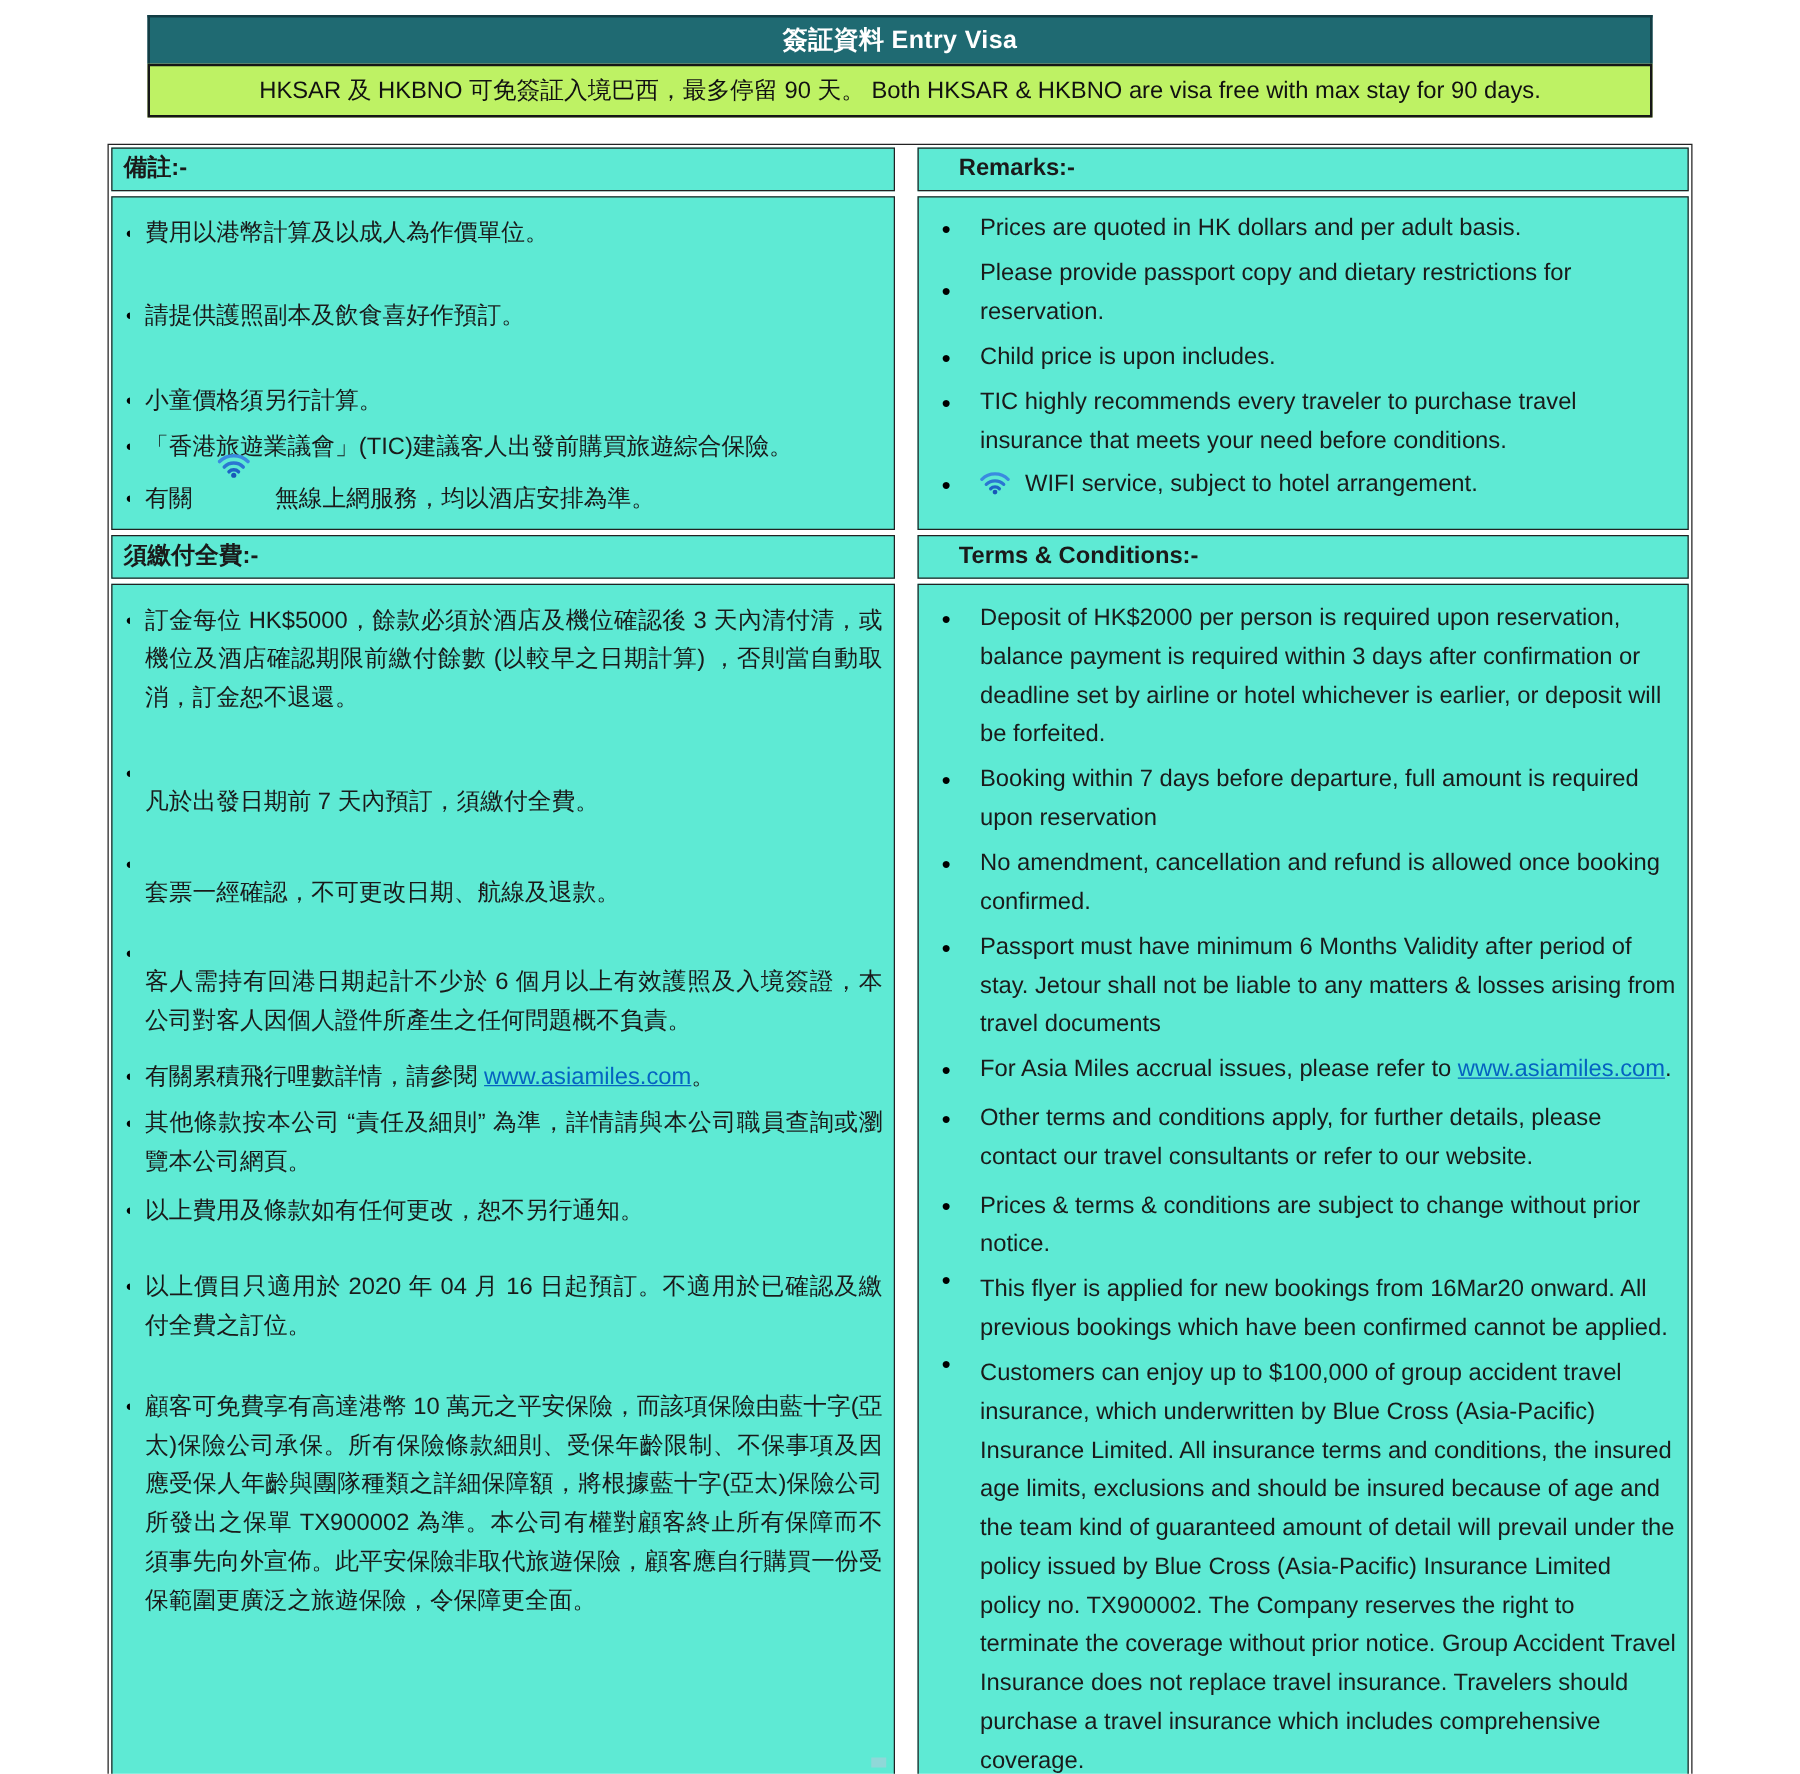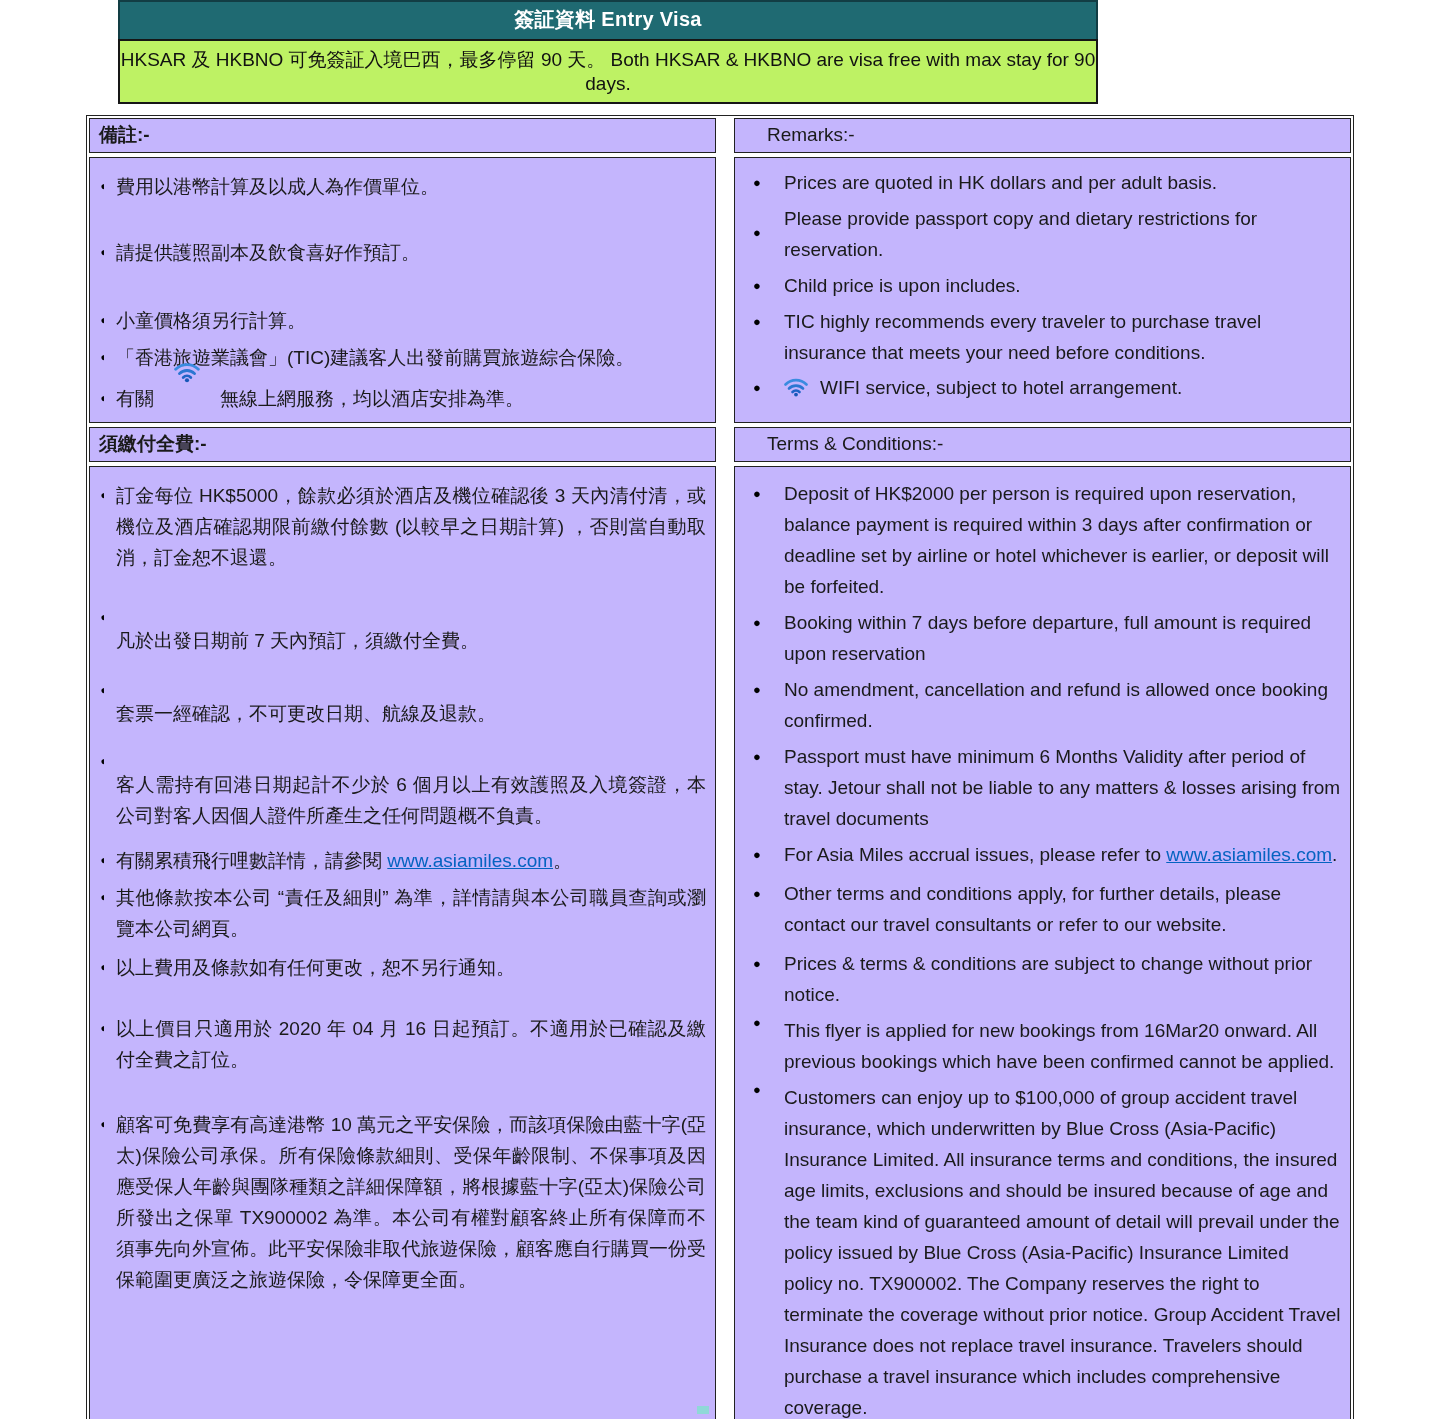--- a/index.html
+++ b/index.html
@@ -3,41 +3,41 @@
 <meta charset="utf-8">
 <style>
   html,body{margin:0;padding:0;background:#fff;}
   body{
     width:1440px;height:1419px;position:relative;
     font-family:"Liberation Sans","DejaVu Sans",sans-serif;
     color:#1a1a1a;-webkit-font-smoothing:antialiased;
   }
 
   
-  .banner-block{position:absolute;left:118px;top:0;width:980px;}
+  .banner-block{position:absolute;left:118px;top:12px;width:1204px;}
   .banner{
     background:#1F6A72;border:2px solid #123d44;border-bottom:none;
     color:#ffffff;font-size:20px;font-weight:700;text-align:center;
     padding:4px 0 6px;letter-spacing:.3px;
   }
   .banner-note{
     border:2px solid #161616;background:#bef264;text-align:center;
     font-size:19px;padding:6px 0 7px;color:#111;
   }
 
   
   .main-table{
     position:absolute;left:86px;top:115px;
     border:1px solid #222;padding:2px;background:#fff;
   }
   .grid{display:grid;grid-template-columns:627px 617px;column-gap:18px;row-gap:4px;}
-  .cell{border:1px solid #222;background:#c4b5fd;box-sizing:border-box;}
+  .cell{border:1px solid #222;background:#5eead4;box-sizing:border-box;}
   .hdr{font-size:19px;padding:3px 9px 5px;line-height:25px;}
   .hdr-zh{font-weight:600;}
-  .hdr-en{font-weight:400;padding-left:32px;}
+  .hdr-en{font-weight:700;padding-left:32px;}
   .body-cell{padding:5px 9px 8px;font-size:19px;line-height:31px;}
   .remarks-body{min-height:240px;}
   .terms-body{min-height:962px;}
 
   
   .li{position:relative;padding-left:17px;text-align:justify;}
   .li .bul{
     position:absolute;left:0;top:0;font-size:12px;line-height:31px;color:#000;
   }
   .li.raised .bul{top:-23px;}

